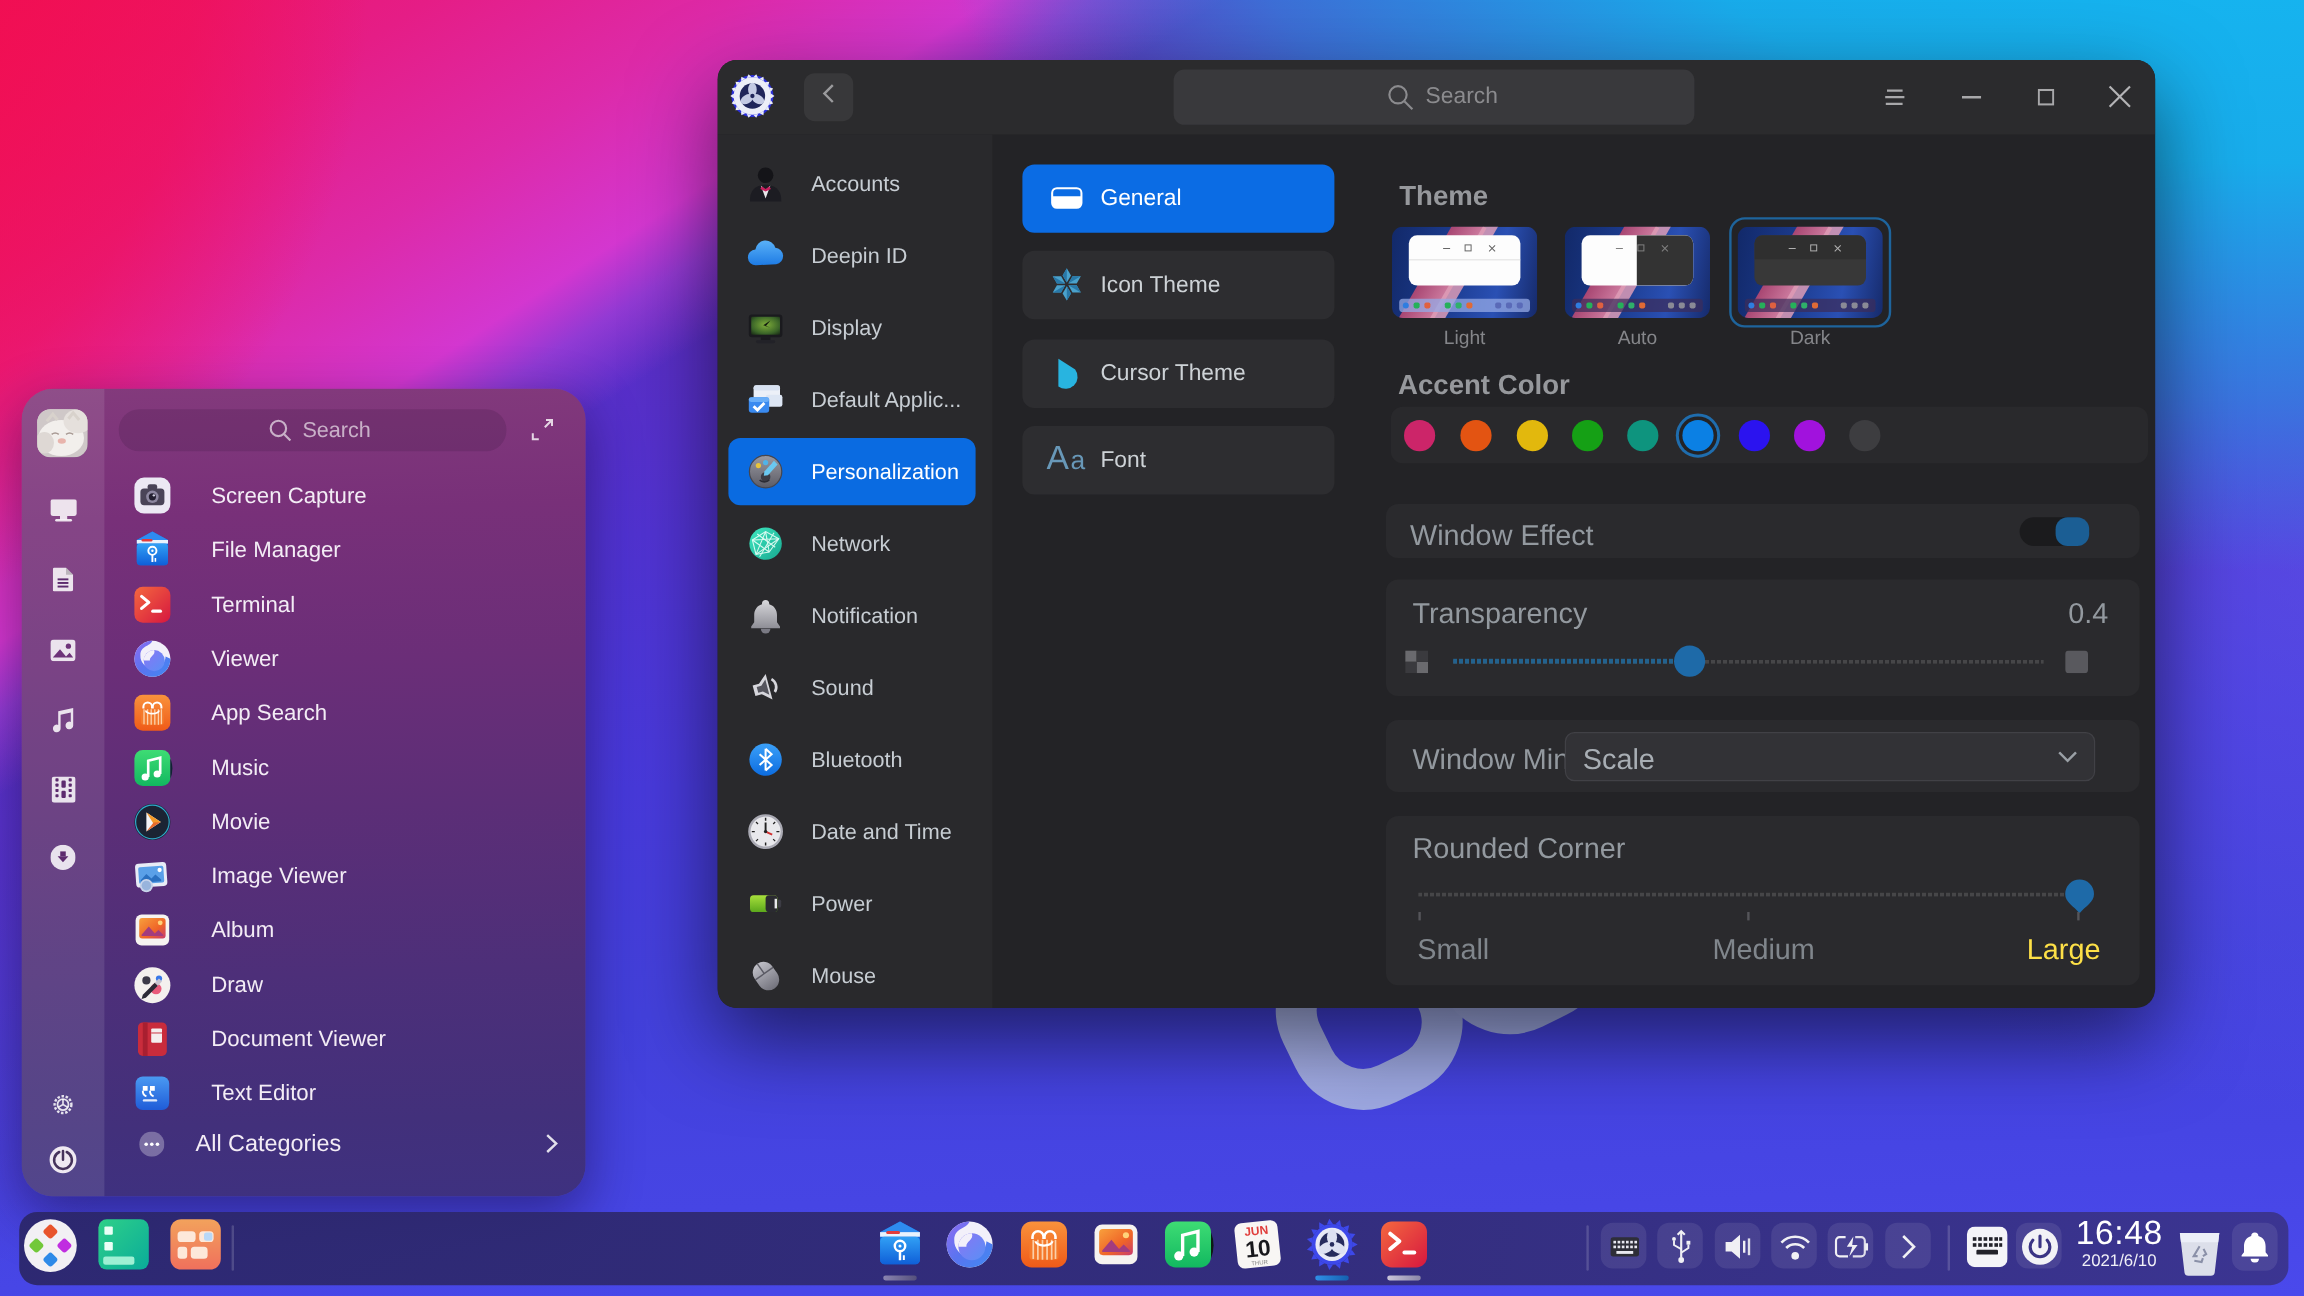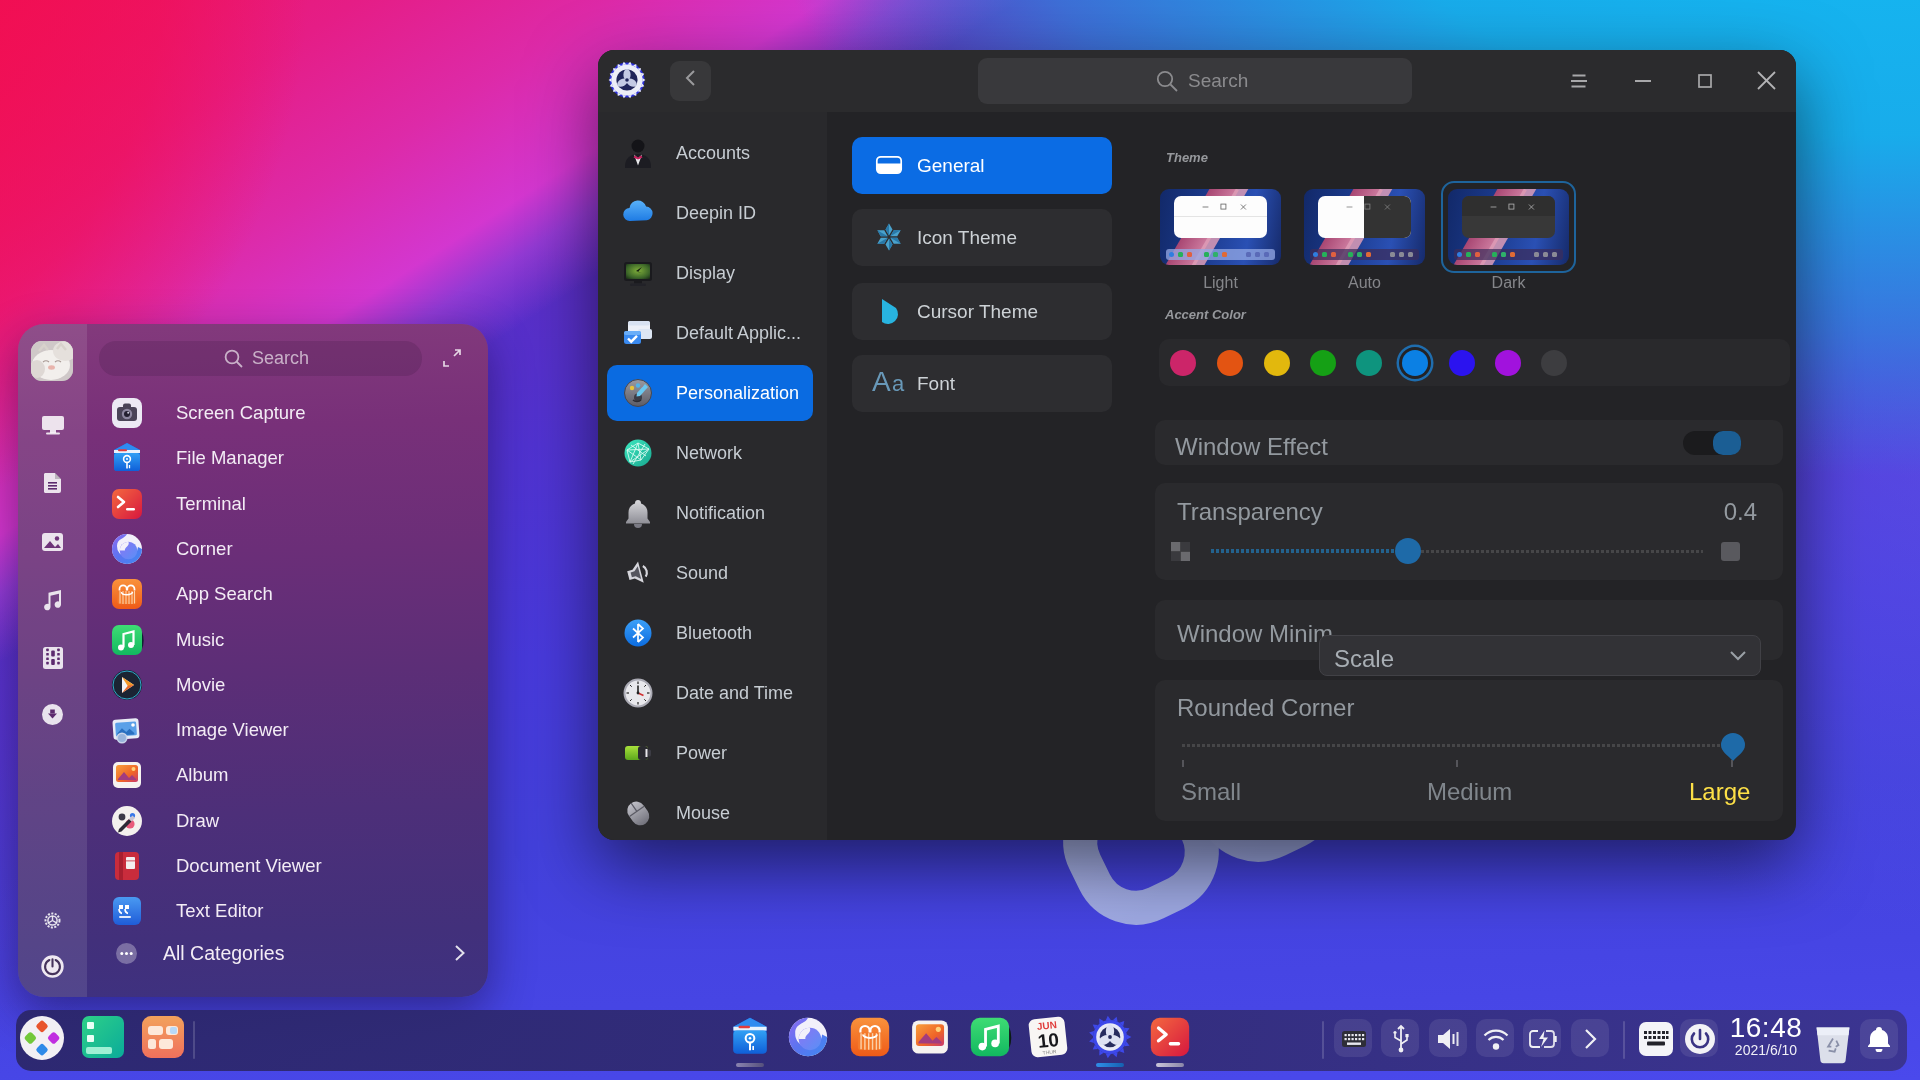--- a/index.html
+++ b/index.html
@@ -42,21 +42,21 @@
 .wctl{position:absolute;top:0;height:62px;color:#ababad;}
 .nrow{position:absolute;left:0;width:229px;height:56px;}
 .nrow .nic{position:absolute;left:23px;top:11px;width:34px;height:34px;}
 .nrow .ntx{position:absolute;left:78px;font-size:18px;line-height:56px;color:#c7cdd3;}
 #nsel{position:absolute;left:9px;top:315px;width:206px;height:56px;border-radius:10px;background:#0a6be1;}
 .mbtn{position:absolute;left:254px;width:260px;height:57px;border-radius:10px;background:#2d2d30;}
 .mbtn .mtx{position:absolute;left:65px;font-size:19px;line-height:57px;color:#cdd2d6;}
 .mbtn .mic{position:absolute;left:20px;top:11px;width:34px;height:34px;}
 #mgen{background:#0b6ce4;}
 #mgen .mtx{color:#fff;}
-.h2{position:absolute;font-size:13px;font-weight:bold;color:#96989c;font-style:italic;}
+.h2{position:absolute;font-size:23px;font-weight:bold;color:#96989c;}
 .tcard{position:absolute;top:139px;width:121px;height:76px;border-radius:9px;overflow:hidden;}
 .tlabel{position:absolute;top:224px;width:121px;text-align:center;font-size:16px;color:#85868a;}
 #dsel{position:absolute;left:843px;top:131px;width:135px;height:92px;border-radius:13px;border:2px solid #1e649c;}
 .dot{position:absolute;top:300px;width:26px;height:26px;border-radius:50%;}
 .rpanel{position:absolute;left:557px;width:628px;background:#2a2a2d;border-radius:10px;}
 .ptx{position:absolute;font-size:24px;color:#93999f;}
 .mwp{position:absolute;inset:0;background:linear-gradient(100deg,#122969 0%,#1c3c90 42%,#2a50b4 72%,#162a6a 100%);}
 .mwp::before{content:"";position:absolute;left:22px;top:-14px;width:26px;height:130px;background:linear-gradient(90deg,#a84672,#cf7fa2);transform:rotate(30deg);}
 .mwp::after{content:"";position:absolute;left:47px;top:-14px;width:11px;height:130px;background:#dd9cb6;transform:rotate(30deg);opacity:0.85;}
 .mwin{position:absolute;left:14px;top:7px;width:93px;height:42px;border-radius:7px;overflow:hidden;}
@@ -227,21 +227,21 @@
           </defs>
           <circle cx="19.5" cy="19.5" r="8.8" fill="url(#bg2)"></circle>
           <defs>
             <linearGradient id="bg2" x1="0" y1="0" x2="1" y2="1">
               <stop offset="0" stop-color="#8a74f4"></stop>
               <stop offset="1" stop-color="#5a90f6"></stop>
             </linearGradient>
           </defs>
           <path d="M10.7 19.5 a8.8 8.8 0 0 1 8.8 -8.8 c1.5 4.5 -4 5 -3.6 8.8 z" fill="#f2f0fa"></path>
         </svg></div>
-      <div class="atx">Corner</div>
+      <div class="atx">Viewer</div>
     </div>
 <div class="arow" style="top:247px;">
       <div class="aic"><svg width="36" height="36" viewBox="0 0 36 36">
           <rect x="3" y="3" width="30" height="30" rx="7" fill="url(#asg)"></rect>
           <defs>
             <linearGradient id="asg" x1="0" y1="0" x2="0" y2="1">
               <stop offset="0" stop-color="#f9923c"></stop>
               <stop offset="1" stop-color="#ef5a18"></stop>
             </linearGradient>
           </defs>
@@ -723,21 +723,21 @@
  <div style="position:absolute;left:56px;top:67px;width:492px;height:3px;background-image:repeating-linear-gradient(90deg,#464648 0 3px,transparent 3px 5px);"></div>
  <div style="position:absolute;left:56px;top:66px;width:198px;height:4px;background-image:repeating-linear-gradient(90deg,#23628e 0 3px,transparent 3px 5px);"></div>
  <div style="position:absolute;left:240px;top:55px;width:26px;height:26px;border-radius:13px;background:#1e6aa8;"></div>
  <svg style="position:absolute;left:566px;top:59px;" width="19" height="19">
         <rect width="19" height="19" rx="3" fill="#59595e"></rect>
       </svg>
 </div>
 
 <div class="rpanel" style="top:550px;height:60px;">
  <div class="ptx" style="left:22px;top:20px;">Window Minim...</div>
- <div style="position:absolute;left:164px;top:10px;width:442px;height:41px;border-radius:8px;background:#323236;border:1px solid #414146;margin-top:25px;">
+ <div style="position:absolute;left:149px;top:10px;width:442px;height:41px;border-radius:8px;background:#323236;border:1px solid #414146;">
   <div class="ptx" style="left:14px;top:9px;color:#a8aeb4;">Scale</div>
   <svg style="position:absolute;right:14px;top:15px;" width="16" height="10" fill="none" stroke="#9aa0a6" stroke-width="2">
           <path d="M1 1 l7 7 7 -7"></path>
         </svg>
  </div>
 </div>
 
 <div class="rpanel" style="top:630px;height:141px;">
  <div class="ptx" style="left:22px;top:14px;">Rounded Corner</div>
  <div style="position:absolute;left:27px;top:64px;width:562px;height:3px;background-image:repeating-linear-gradient(90deg,#464648 0 3px,transparent 3px 5px);"></div>

